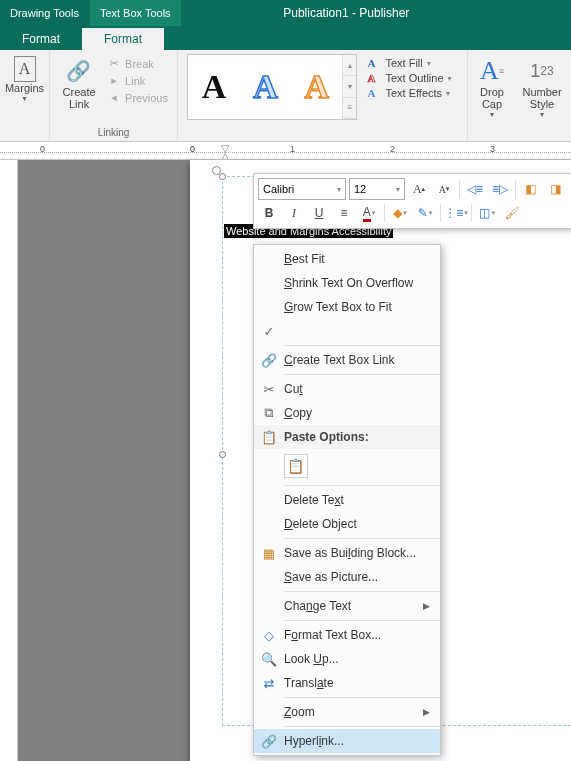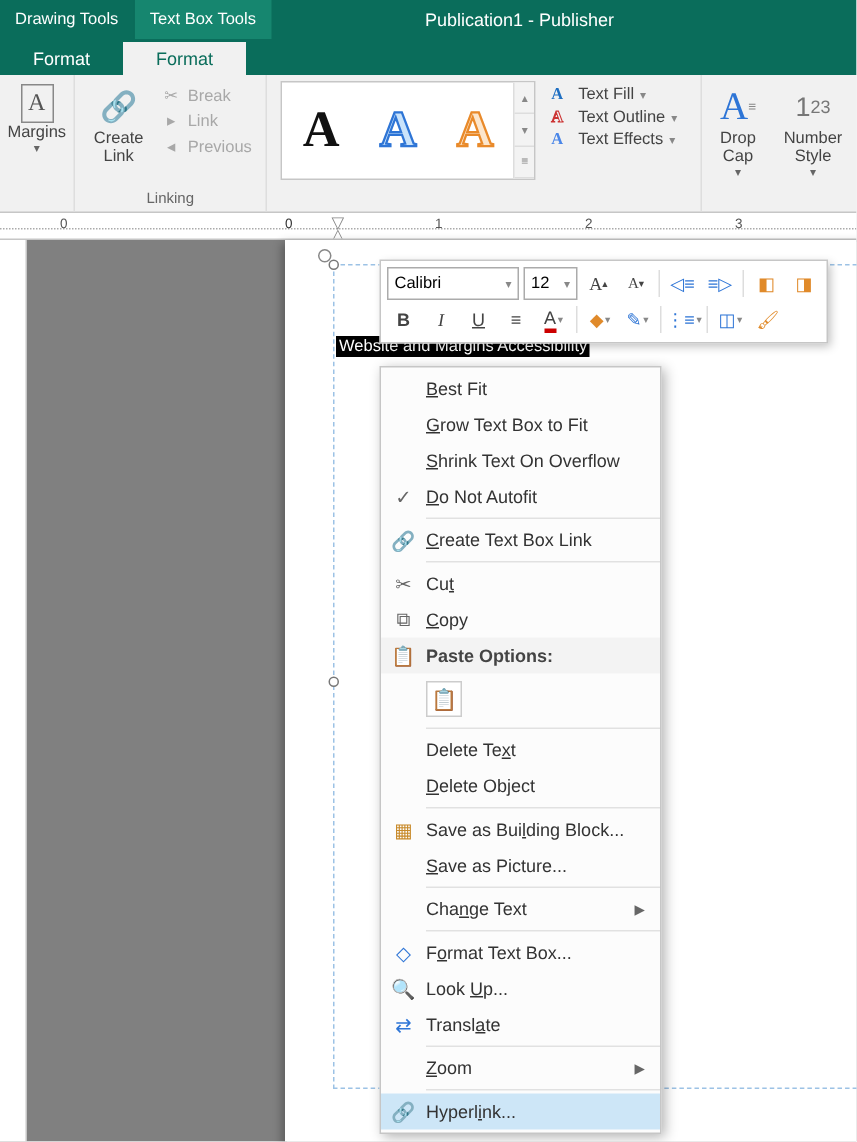--- a/index.html
+++ b/index.html
@@ -205,21 +205,21 @@
     <div class="tb-sel">Website and Margins Accessibility</div>
   </div>
 </div>
 
 <div class="mini-tb">
   <div class="mini-tb-row">
     <div class="mt-sel" style="width:88px">
         <span>Calibri</span>
         <span style="font-size:8px;color:#888">▾</span>
       </div>
-    <div class="mt-sel" style="width:36px">
+    <div class="mt-sel" style="width:56px">
         <span>12</span>
         <span style="font-size:8px;color:#888">▾</span>
       </div>
     <div class="mt-btn" style="font-family:serif">A<sup style="font-size:7px">▴</sup></div>
     <div class="mt-btn" style="font-family:serif;font-size:10px">A<sup style="font-size:7px">▾</sup></div>
     <div class="mt-sep"></div>
     <div class="mt-btn" style="color:#2e75d6">◁≡</div>
     <div class="mt-btn" style="color:#2e75d6">≡▷</div>
     <div class="mt-sep"></div>
     <div class="mt-btn" style="color:#e08a2a">◧</div>
@@ -244,29 +244,28 @@
   </div>
 </div>
 
 <div class="ctx">
   <div class="ctx-item">
       <span class="ci-ico"></span>
       <span class="ci-txt mn"><u>B</u><span>est Fit</span></span>
     </div>
   <div class="ctx-item">
       <span class="ci-ico"></span>
+      <span class="ci-txt mn"><u>S</u>hrink Text On Overflow</span>
+    </div>
+  <div class="ctx-item">
+      <span class="ci-ico"></span>
       <span class="ci-txt mn"><u>G</u>row Text Box to Fit</span>
     </div>
   <div class="ctx-item">
-      <span class="ci-ico"></span>
-      <span class="ci-txt mn"><u>S</u>hrink Text On Overflow</span>
-    </div>
-  <div class="ctx-item">
       <span class="ci-ico">✓</span>
-      <span class="ci-txt mn"><u>D</u>o Not Autofit</span>
     </div>
   <div class="ctx-sep"></div>
   <div class="ctx-item">
       <span class="ci-ico">🔗</span>
       <span class="ci-txt mn"><u>C</u>reate Text Box Link</span>
     </div>
   <div class="ctx-sep"></div>
   <div class="ctx-item">
       <span class="ci-ico">✂</span>
       <span class="ci-txt mn">Cu<u>t</u></span>

